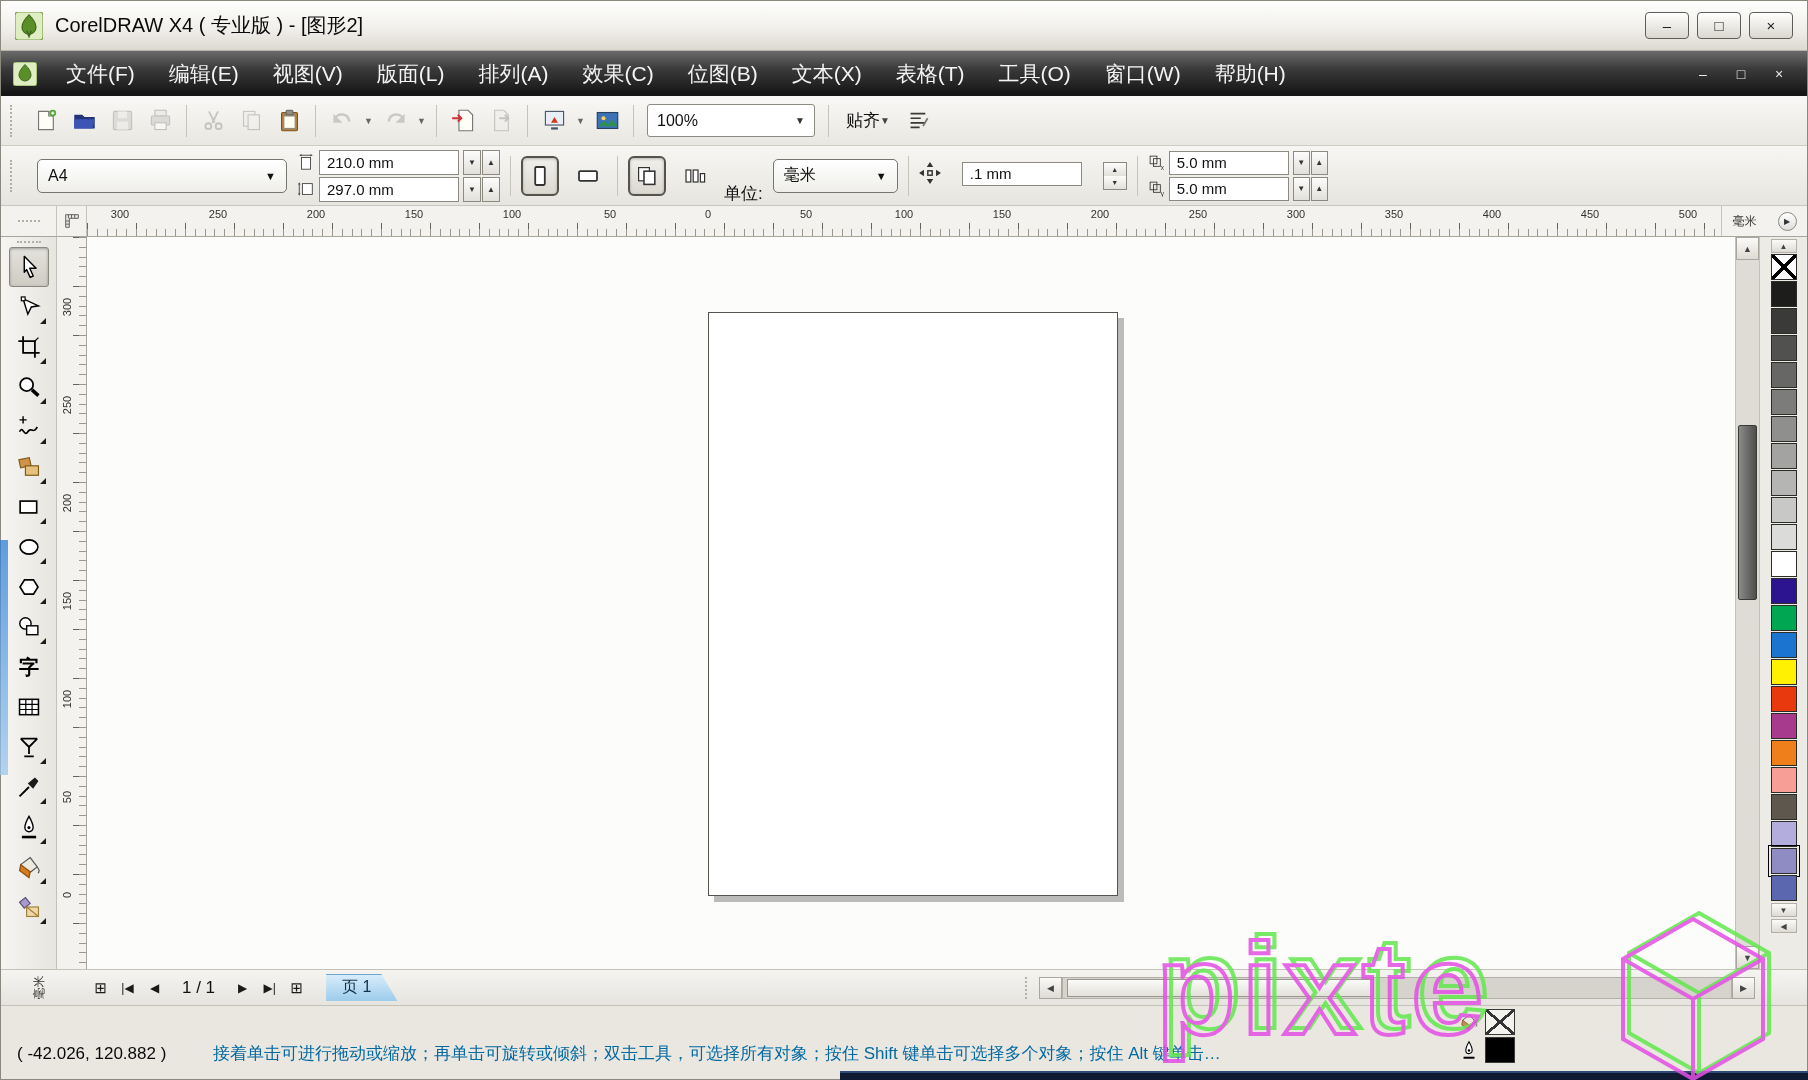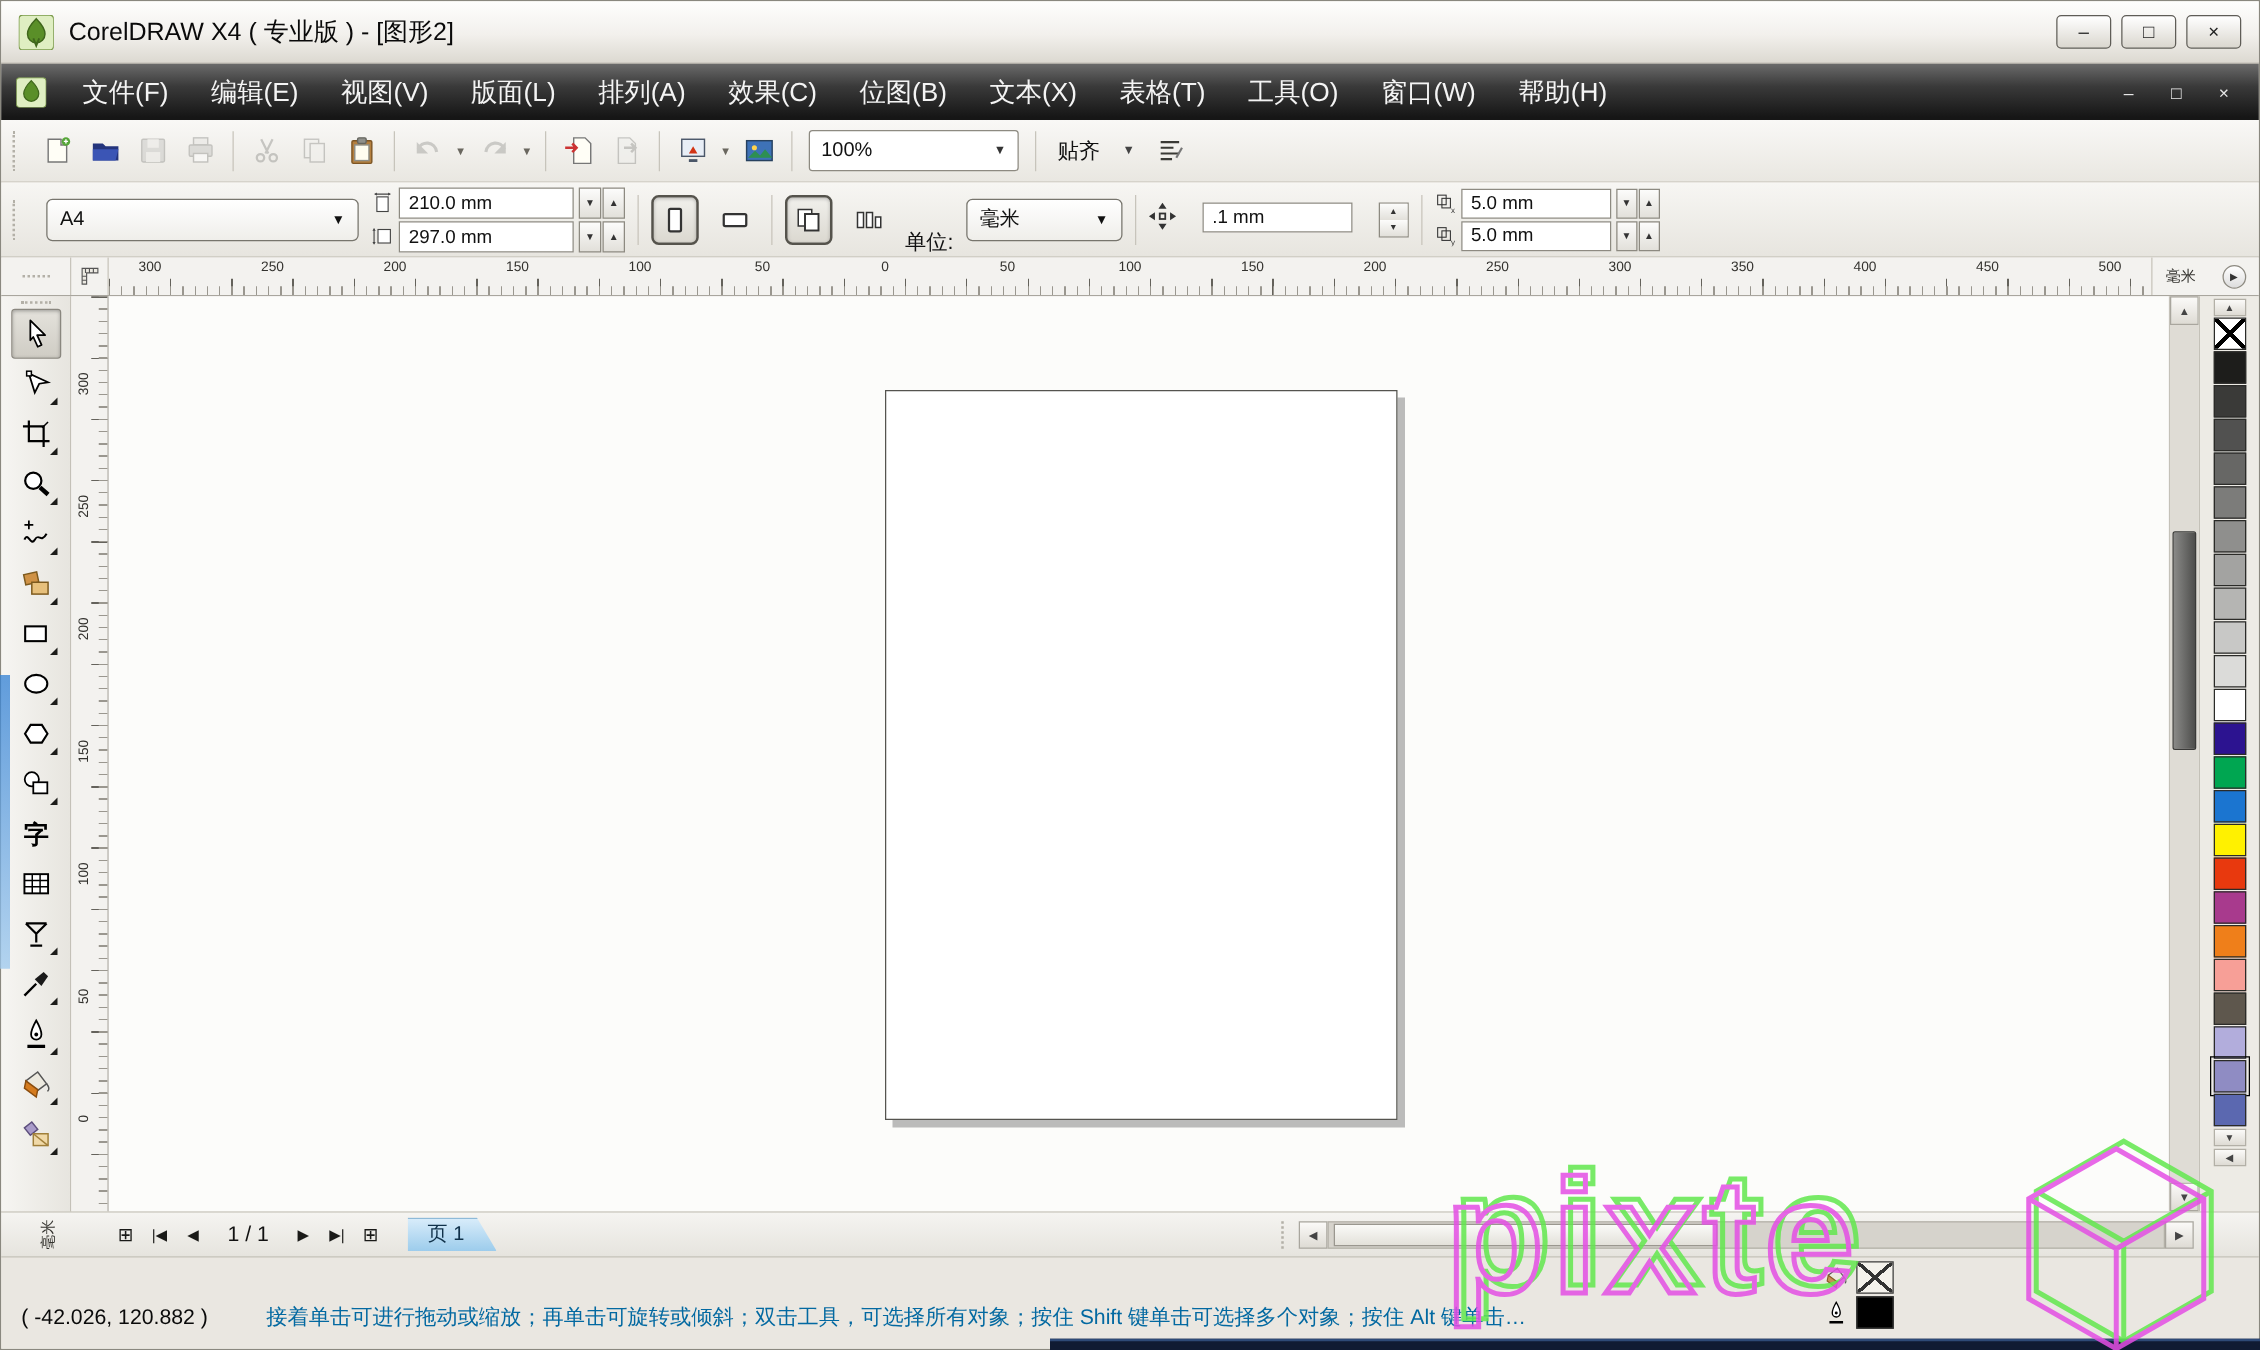--- a/index.html
+++ b/index.html
@@ -26,21 +26,21 @@
   .toolbar { height:50px; background:linear-gradient(#f9f8f6,#e9e7e1); border-bottom:1px solid #cfccc4; display:flex; align-items:center; padding-left:4px; }
   .grip { width:10px; height:32px; border-left:2px dotted #b3b0a7; margin:0 7px 0 5px; }
   .tb-btn { width:38px; height:38px; border-radius:3px; display:flex; align-items:center; justify-content:center; position:relative; }
   .tb-btn svg { width:25px; height:25px; }
   .tb-btn.disabled { opacity:.5; filter:grayscale(.6); }
   .tb-drop { width:15px; height:38px; display:flex; align-items:center; justify-content:center; font-size:9px; color:#6a675f; }
   .tb-sep { width:1px; height:32px; background:#c7c4bb; margin:0 7px; }
   .combo { height:33px; background:#fff; border:1px solid #8d8a81; border-radius:3px; display:flex; align-items:center; padding:0 9px; font-size:16px; }
   .combo .arrow { margin-left:auto; font-size:10px; color:#333; padding-left:14px; }
   .zoom-combo { width:168px; margin:0 6px; }
-  .snap-box { display:flex; align-items:center; font-size:17px; gap:18px; padding:0 10px;text-align:center; }
+  .snap-box { display:flex; align-items:center; font-size:17px; gap:0; padding:0 10px;text-align:center; }
   .snap-box .arrow { font-size:10px; color:#444; }
 
   
   .propbar { height:60px; background:linear-gradient(#f7f6f3,#e7e5df); border-bottom:1px solid #c9c6bd; display:flex; align-items:center; padding-left:4px; gap:10px; }
   .pb-combo { height:34px; background:linear-gradient(#ffffff,#efeeea); border:1px solid #77756d; border-radius:5px; display:flex; align-items:center; padding:0 10px; font-size:16px; }
   .pb-combo .arrow { margin-left:auto; font-size:11px; padding-left:14px; }
   #paper-type-combo { width:250px; }
   .size-group { display:flex; flex-direction:column; gap:2px; }
   .size-row { display:flex; align-items:center; gap:4px; }
   .size-row svg { width:18px; height:18px; }

